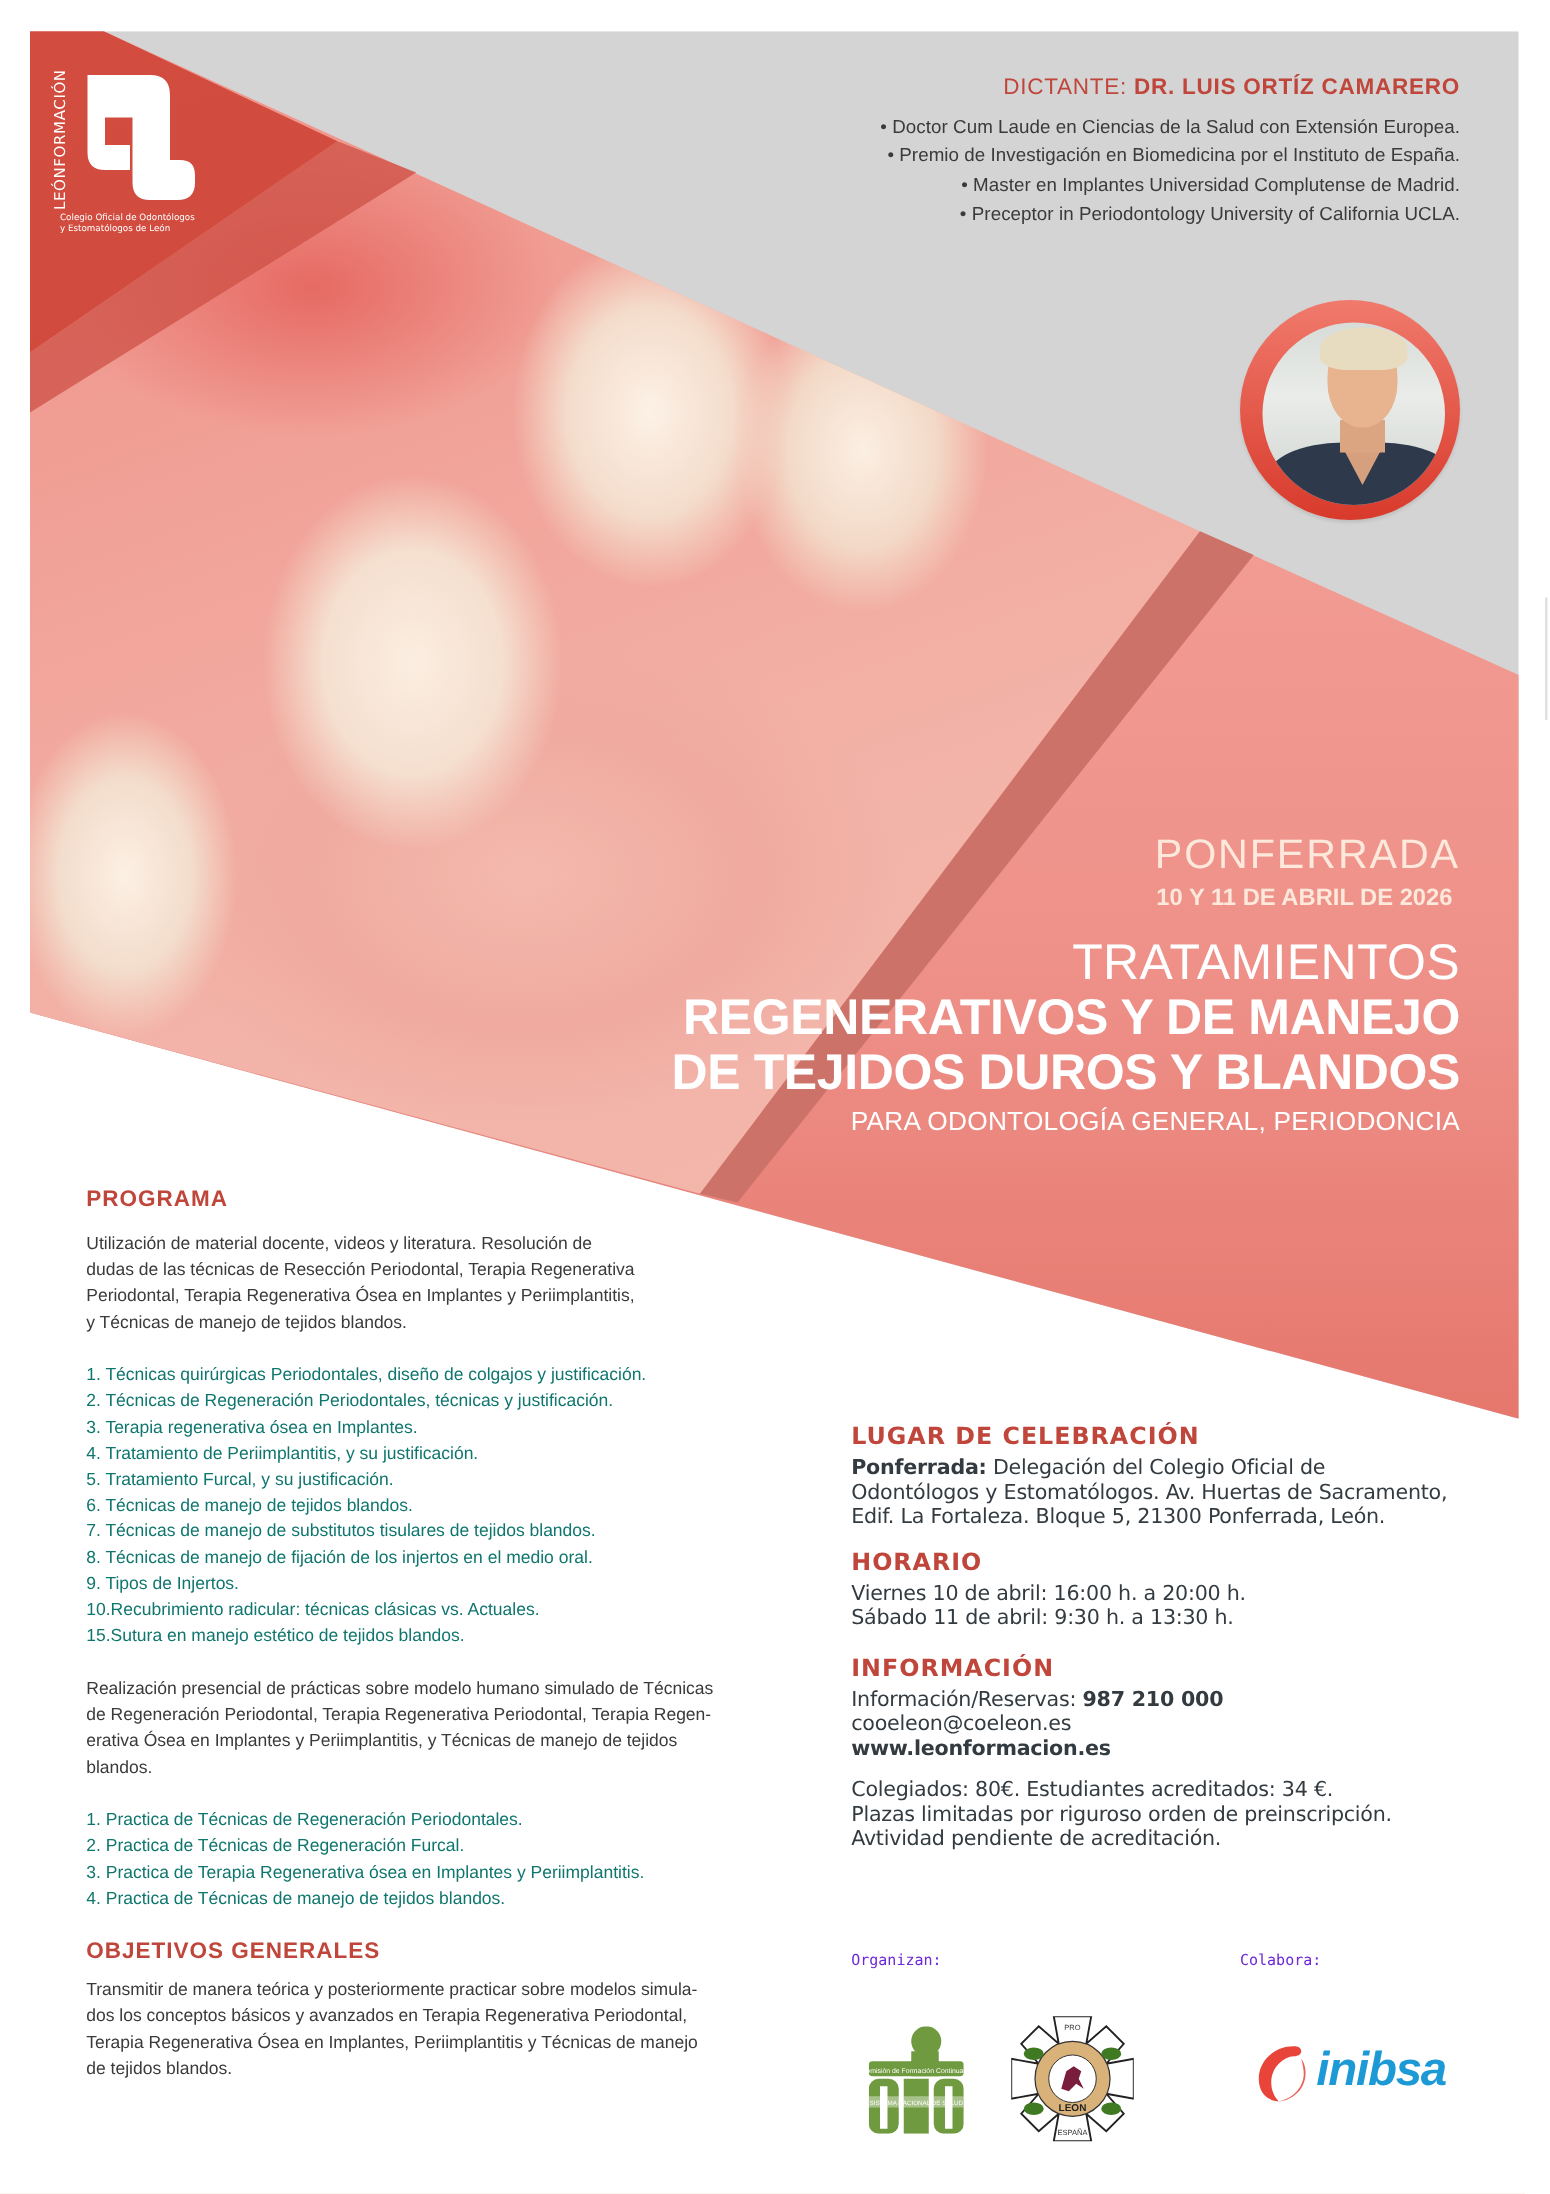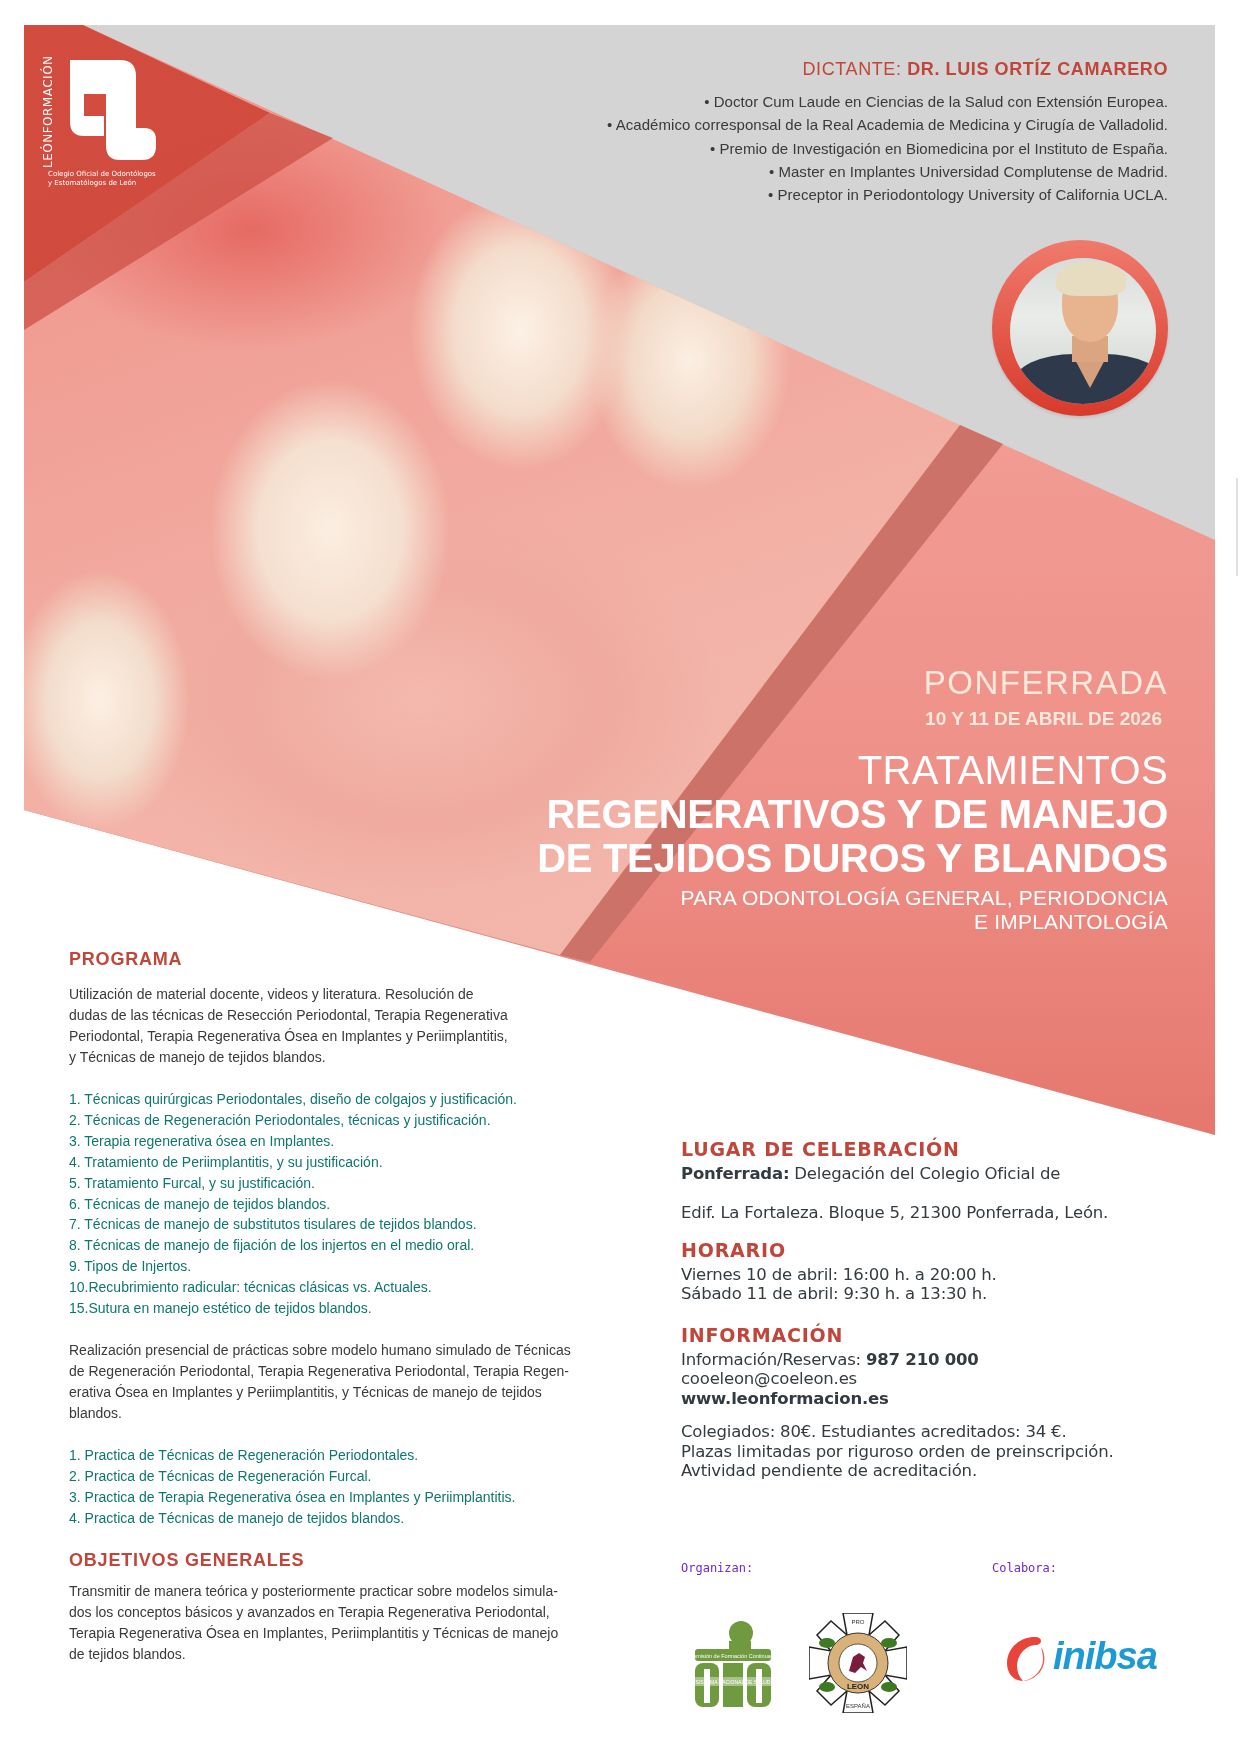--- a/index.html
+++ b/index.html
@@ -91,21 +91,20 @@
   <div>y Estomatólogos de León</div>
 </div>
 
 <div class="dictante">
   <div class="dictante-title">
     <span>DICTANTE:</span>
     <b>DR. LUIS ORTÍZ CAMARERO</b>
   </div>
   <ul class="cv-list">
     <li>Doctor Cum Laude en Ciencias de la Salud con Extensión Europea.</li>
-    <li>Académico corresponsal de la Real Academia de Medicina y Cirugía de Valladolid.</li>
     <li>Premio de Investigación en Biomedicina por el Instituto de España.</li>
     <li>Master en Implantes Universidad Complutense de Madrid.</li>
     <li>Preceptor in Periodontology University of California UCLA.</li>
   </ul>
 </div>
 
 <div class="portrait">
   <div class="portrait-inner">
     <div class="p-body"></div>
     <div class="p-v"></div>
@@ -115,21 +114,20 @@
   </div>
 </div>
 
 <div class="event">
   <div class="city">PONFERRADA</div>
   <div class="dates">10 Y 11 DE ABRIL DE 2026</div>
   <div class="title1">TRATAMIENTOS</div>
   <div class="title2">REGENERATIVOS Y DE MANEJO</div>
   <div class="title2">DE TEJIDOS DUROS Y BLANDOS</div>
   <div class="subtitle">PARA ODONTOLOGÍA GENERAL, PERIODONCIA</div>
-  <div class="subtitle" style="margin-top:0">E IMPLANTOLOGÍA</div>
 </div>
 
 <div class="left-col">
   <h2 class="section-h">PROGRAMA</h2>
   <div style="height:14px"></div>
   <p class="body-text">
     <span>Utilización de material docente, videos y literatura. Resolución de</span><br>
     <span>dudas de las técnicas de Resección Periodontal, Terapia Regenerativa</span><br>
     <span>Periodontal, Terapia Regenerativa Ósea en Implantes y Periimplantitis,</span><br>
     <span>y Técnicas de manejo de tejidos blandos.</span>
@@ -171,21 +169,21 @@
     <span>Terapia Regenerativa Ósea en Implantes, Periimplantitis y Técnicas de manejo</span><br>
     <span>de tejidos blandos.</span>
   </p>
 </div>
 
 <div class="right-col">
   <div class="rh">LUGAR DE CELEBRACIÓN</div>
   <div style="height:4px"></div>
   <div class="r-text">
     <b>Ponferrada:</b><span> Delegación del Colegio Oficial de</span><br>
-    <br>
+    <span>Odontólogos y Estomatólogos. Av. Huertas de Sacramento,</span><br>
     <span>Edif. La Fortaleza. Bloque 5, 21300 Ponferrada, León.</span>
   </div>
   <div style="height:16px"></div>
   <div class="rh">HORARIO</div>
   <div style="height:4px"></div>
   <div class="r-text">
     <span>Viernes 10 de abril: 16:00 h. a 20:00 h.</span><br>
     <span>Sábado 11 de abril: 9:30 h. a 13:30 h.</span>
   </div>
   <div style="height:20px"></div>

